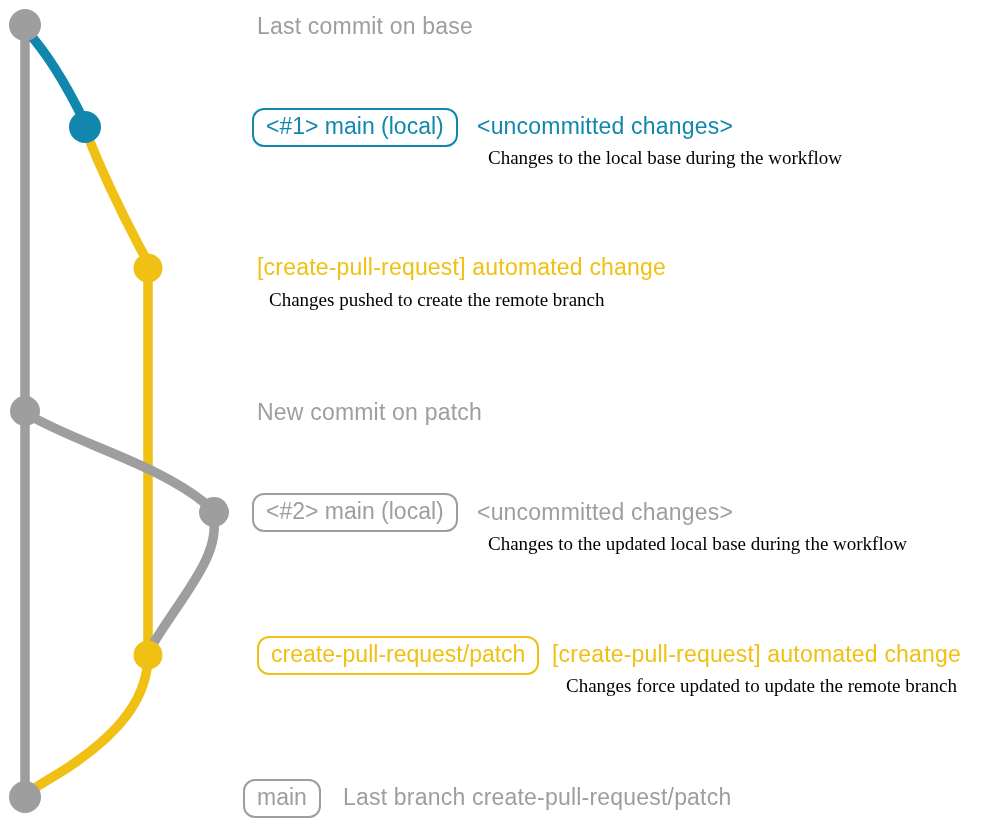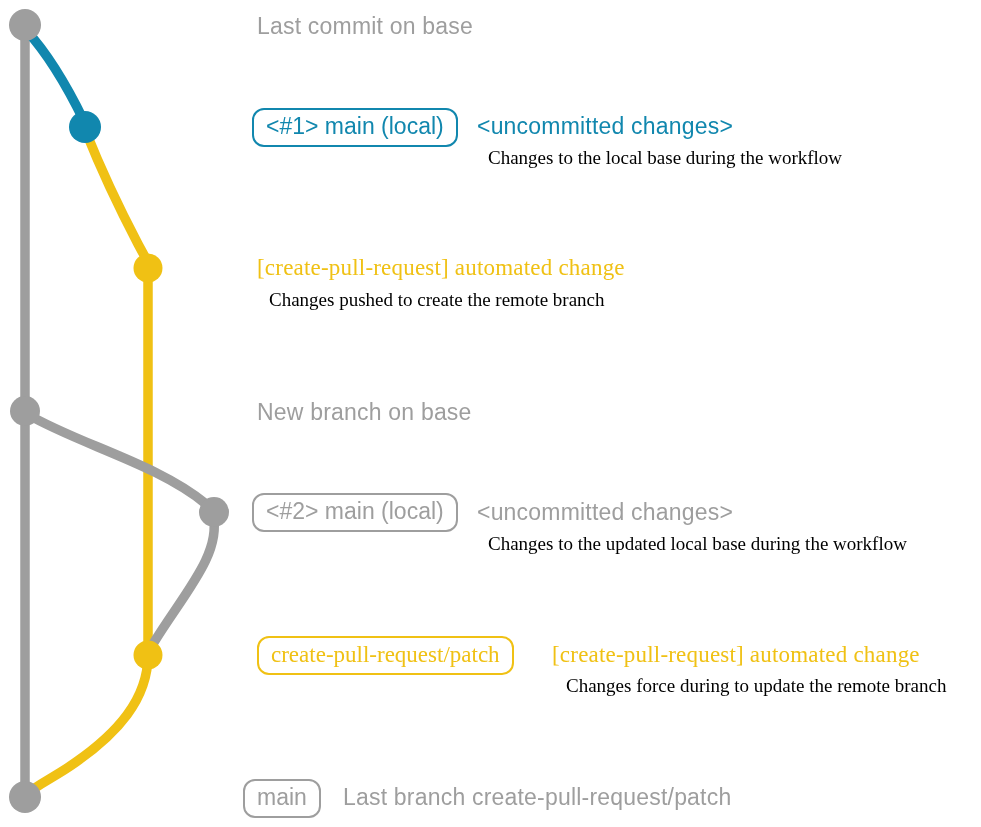--- a/index.html
+++ b/index.html
@@ -13,21 +13,21 @@
   .abs { position: absolute; white-space: nowrap; }
   .sans { font-size: 23px; line-height: 27px; letter-spacing: 0.2px; }
   .serif {
     font-family: Liberation Serif, serif;
     font-size: 19px;
     line-height: 23px;
     color: var(--color-ink, #000);
   }
   .gray   { color: var(--color-gray, #9e9e9e); text-align: center; }
   .blue   { color: var(--color-blue, #1187ae); }
-  .yellow { color: var(--color-yellow, #f0c114); font-family: Liberation Serif, serif; }
+  .yellow { color: var(--color-yellow, #f0c114); }
   .badge {
     display: inline-block;
     border: 2px solid currentColor;
     border-radius: 12px;
     padding: 3px 12px 5px 12px;
     font-size: 23px;
     line-height: 27px;
     background: #fff;
   }
   svg.graph { position: absolute; left: 0; top: 0; }
@@ -71,24 +71,24 @@
 
 <div class="abs sans gray" style="left:257px; top:13px">Last commit on base</div>
 
 <div class="abs badge blue" style="left:252px; top:108px">&lt;#1&gt; main (local)</div>
 <div class="abs sans blue" style="left:477px; top:113px">&lt;uncommitted changes&gt;</div>
 <div class="abs serif" style="left:488px; top:146px">Changes to the local base during the workflow</div>
 
 <div class="abs sans yellow" style="left:257px; top:254px">[create-pull-request] automated change</div>
 <div class="abs serif" style="left:269px; top:288px">Changes pushed to create the remote branch</div>
 
-<div class="abs sans gray" style="left:257px; top:399px">New branch on base</div>
+<div class="abs sans gray" style="left:257px; top:399px">New commit on patch</div>
 
 <div class="abs badge gray" style="left:252px; top:493px">&lt;#2&gt; main (local)</div>
 <div class="abs sans gray" style="left:477px; top:499px">&lt;uncommitted changes&gt;</div>
 <div class="abs serif" style="left:488px; top:532px">Changes to the updated local base during the workflow</div>
 
 <div class="abs badge yellow" style="left:257px; top:636px">create-pull-request/patch</div>
 <div class="abs sans yellow" style="left:552px; top:641px">[create-pull-request] automated change</div>
-<div class="abs serif" style="left:566px; top:674px">Changes force during to update the remote branch</div>
+<div class="abs serif" style="left:566px; top:674px">Changes force updated to update the remote branch</div>
 
 <div class="abs badge gray" style="left:243px; top:779px">main</div>
 <div class="abs sans gray" style="left:343px; top:784px">Last branch create-pull-request/patch</div>
 
 </body></html>

